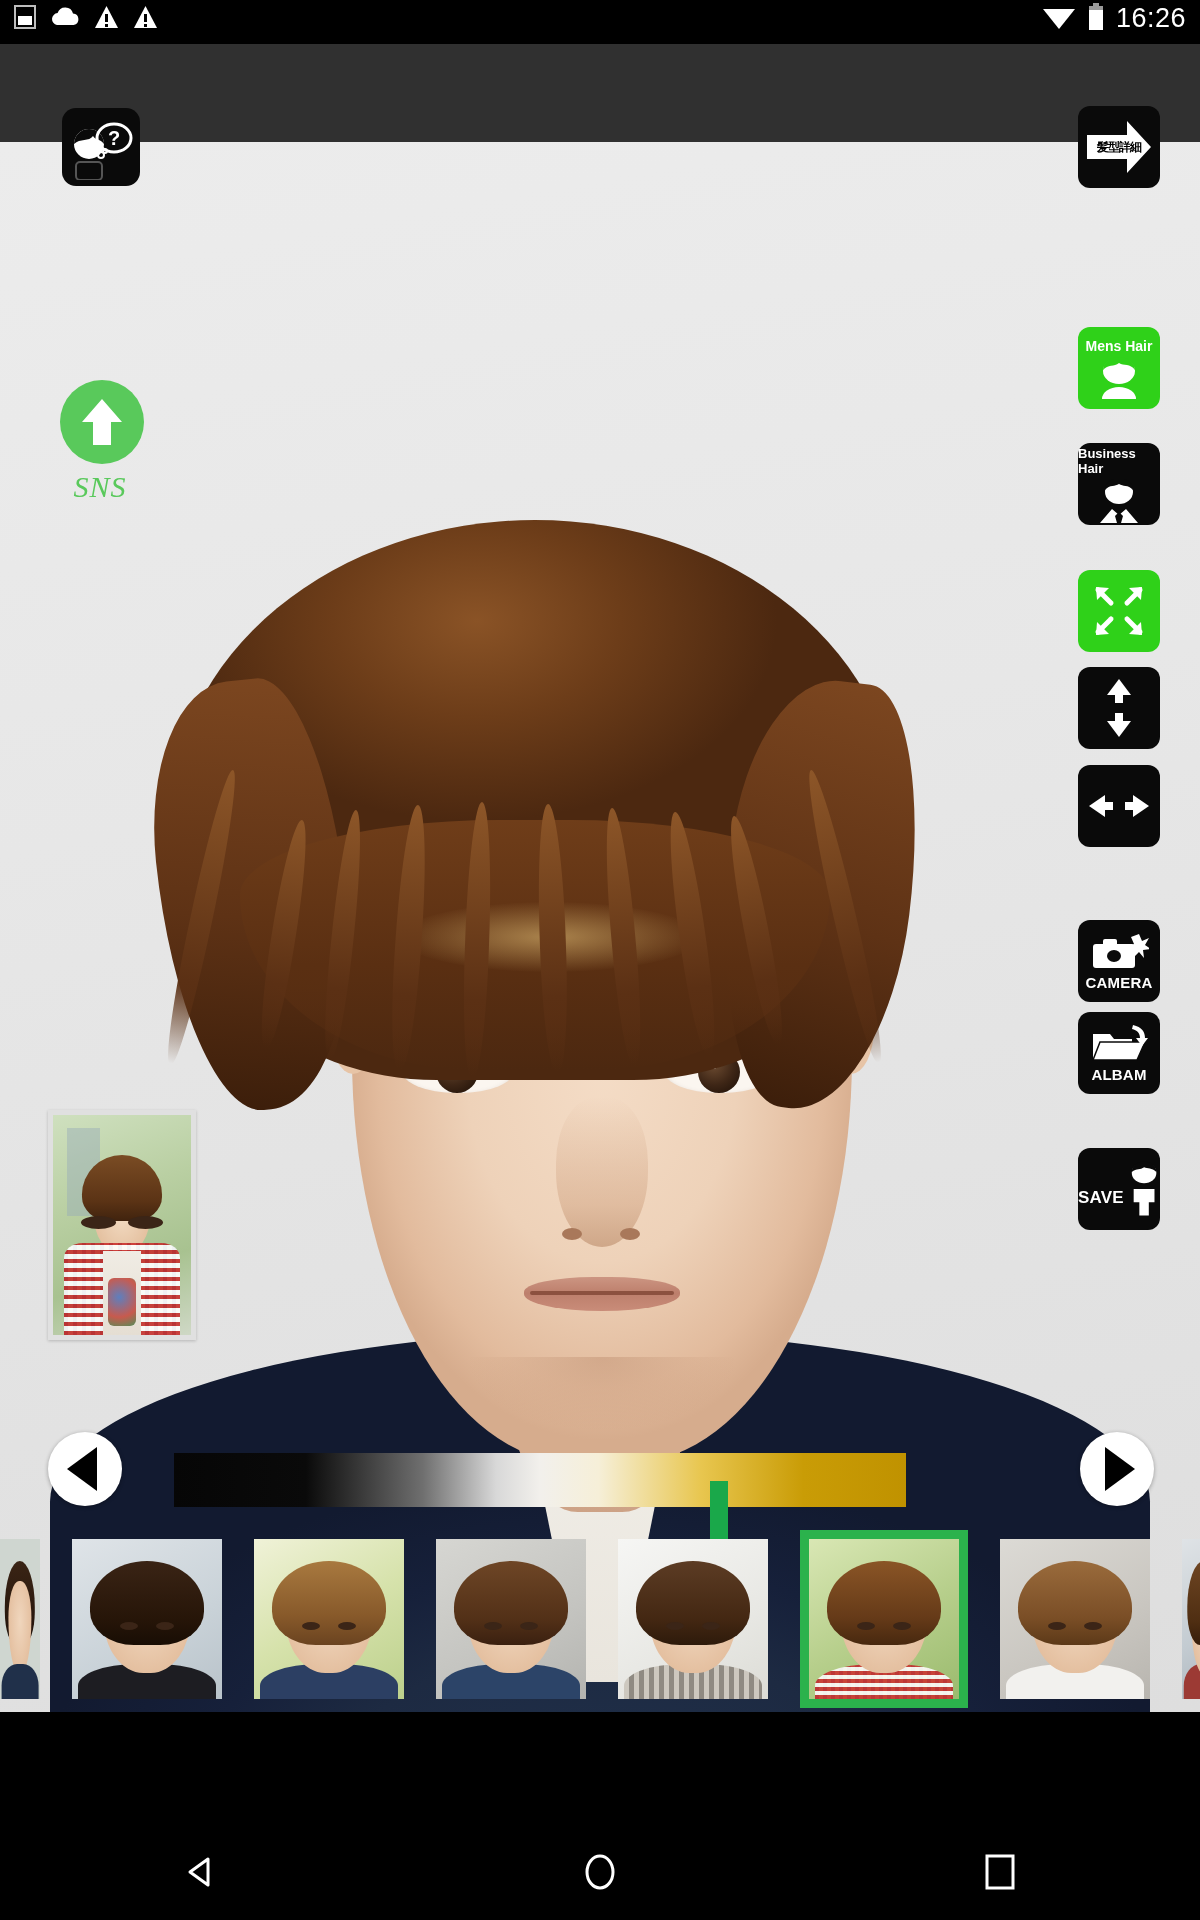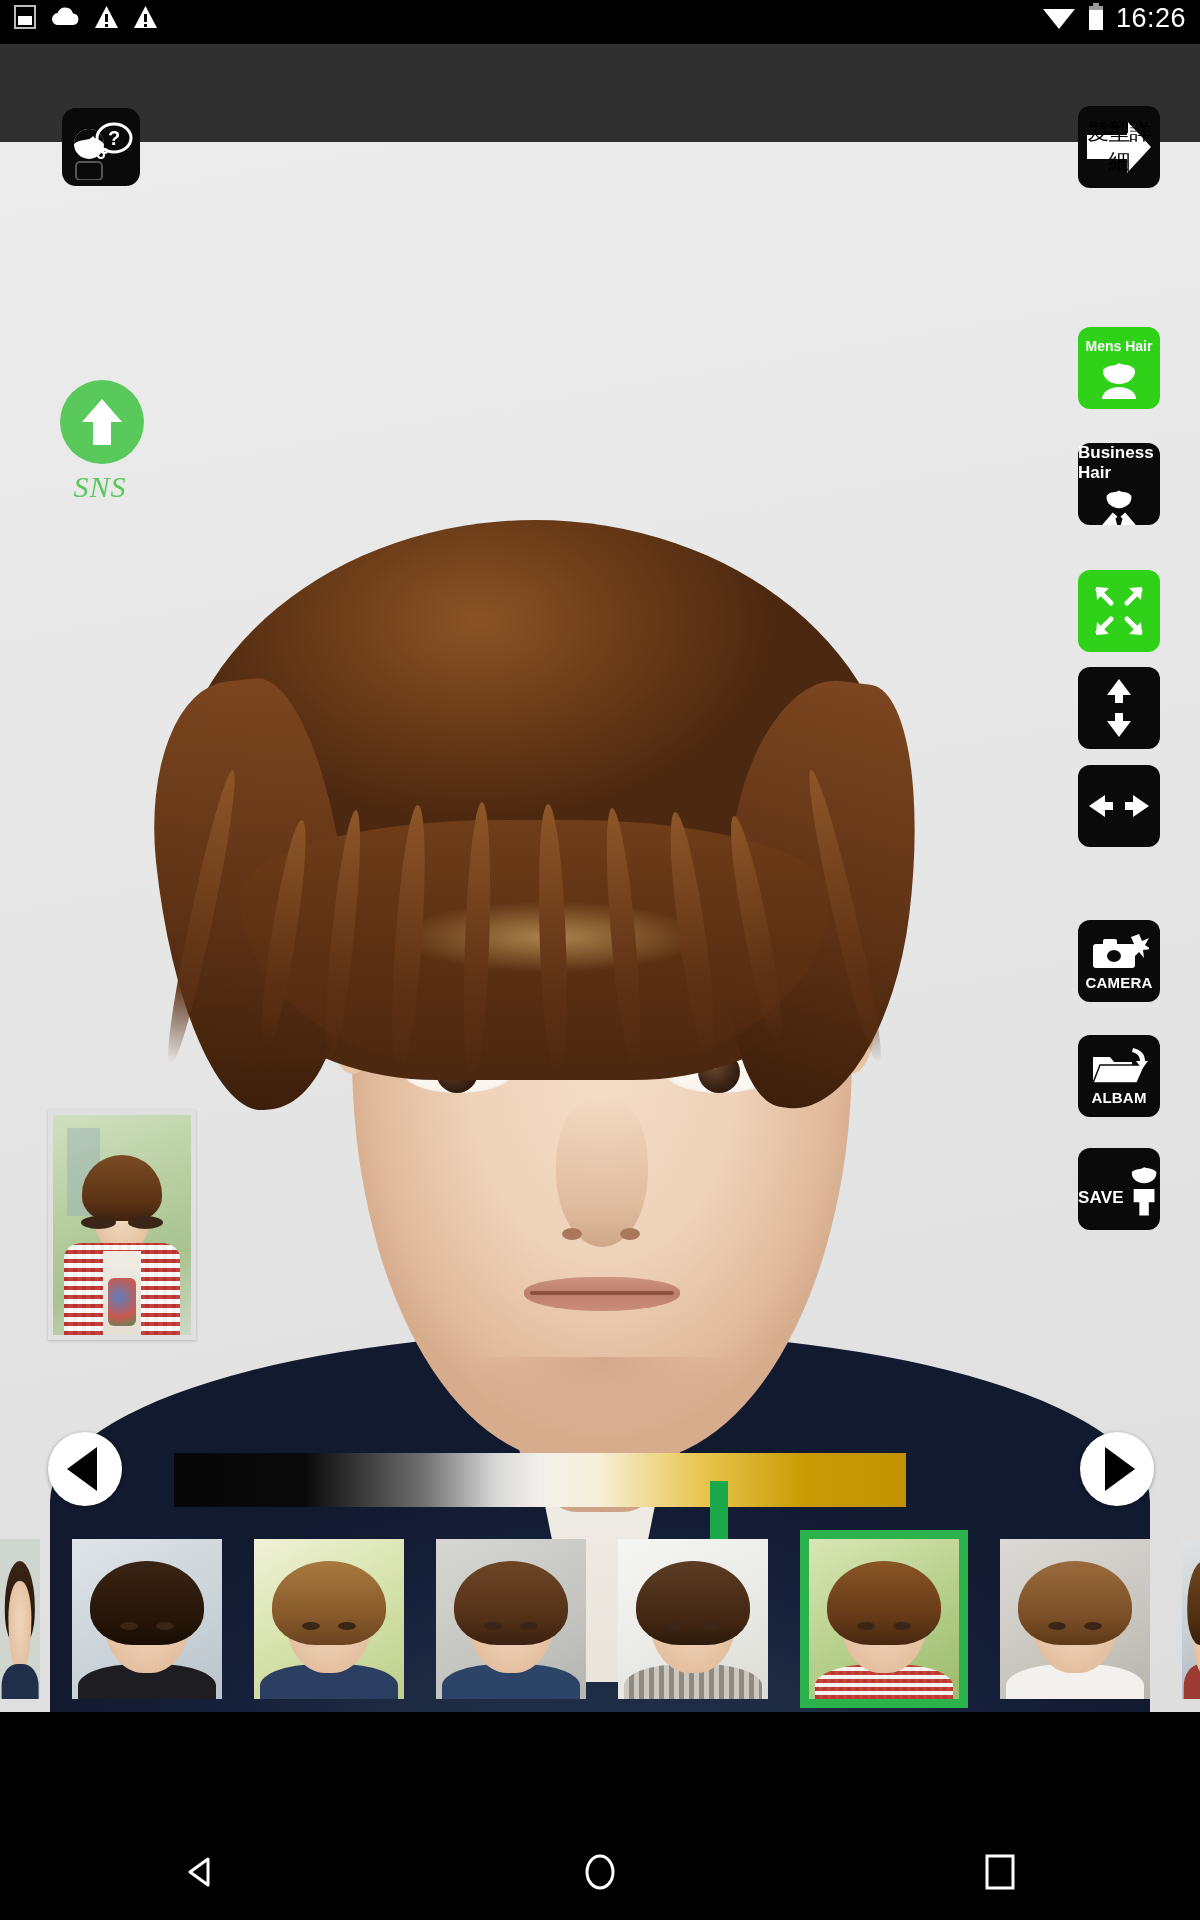--- a/index.html
+++ b/index.html
@@ -139,21 +139,21 @@
     justify-content:center; border-radius:12px; cursor:pointer; user-select:none;
   }
   .btn-dark{ background:#0a0a0a; }
   .btn-green{ background:#2fd119; }
 
   .help-btn{ left:62px; top:108px; width:78px; height:78px; border-radius:14px; }
 
   .detail-btn{ left:1078px; top:106px; width:82px; height:82px; }
   .detail-jp{
     position:absolute; left:0; right:0; top:50%; transform:translateY(-50%);
-    text-align:center; color:#000; font-size:22px; font-weight:normal;
+    text-align:center; color:#000; font-size:12px; font-weight:bold;
     font-family:"DejaVu Sans", sans-serif; z-index:3; letter-spacing:-1px;
   }
 
   .sns-btn{
     position:absolute; left:60px; top:238px; width:84px; height:84px;
     border-radius:50%; background:#59c95b; display:flex; align-items:center; justify-content:center;
   }
   .sns-label{
     position:absolute; left:40px; top:328px; width:120px; text-align:center;
     color:#59c95b; font-size:30px; font-style:italic;
@@ -366,21 +366,21 @@
   <div class="btn btn-green side-btn" style="top:327px;">
     <span class="cap-top" style="font-size:14px;">Mens Hair</span>
     <svg width="54" height="42" viewBox="0 0 54 42">
       <ellipse cx="27" cy="14" rx="16" ry="13" fill="#fff"></ellipse>
       <path d="M11 13 a16 13 0 0 1 32 0 c-5 -7 -11 -4 -16 -7 c-5 4 -11 1 -16 7 Z" fill="#2fd119"></path>
       <path d="M10 42 a17 12 0 0 1 34 0 Z" fill="#fff"></path>
     </svg>
   </div>
 
   <div class="btn btn-dark side-btn" style="top:443px;">
-    <span class="cap-top" style="font-size:17px;">Business Hair</span>
+    <span class="cap-top" style="font-size:13px;">Business Hair</span>
     <svg width="54" height="44" viewBox="0 0 54 44">
       <ellipse cx="27" cy="13" rx="14" ry="12" fill="#fff"></ellipse>
       <path d="M13 11 a14 12 0 0 1 28 0 c-5 -6 -10 -3 -14 -6 c-4 3 -9 0 -14 6 Z" fill="#0a0a0a"></path>
       <path d="M8 44 L20 30 L27 36 L34 30 L46 44 Z" fill="#fff"></path>
       <path d="M27 33 L31 37 L29 44 L25 44 L23 37 Z" fill="#0a0a0a"></path>
     </svg>
   </div>
 
   <div class="btn btn-green side-btn" style="top:570px;">
     <svg width="60" height="60" viewBox="0 0 60 60">
@@ -416,21 +416,21 @@
   <div class="btn btn-dark side-btn" style="top:920px;">
     <svg width="60" height="40" viewBox="0 0 60 40">
       <rect x="4" y="12" width="42" height="24" rx="3" fill="#fff"></rect>
       <rect x="14" y="7" width="14" height="7" rx="2" fill="#fff"></rect>
       <ellipse cx="25" cy="24" rx="7" ry="6" fill="#0a0a0a"></ellipse>
       <path d="M50 2 L53 9 L60 6 L56 13 L62 17 L54 18 L55 26 L50 20 L45 25 L46 17 L39 16 L45 12 L42 5 Z" fill="#fff"></path>
     </svg>
     <span class="cap">CAMERA</span>
   </div>
 
-  <div class="btn btn-dark side-btn" style="top:1035px;">
+  <div class="btn btn-dark side-btn" style="top:1012px;">
     <svg width="58" height="40" viewBox="0 0 58 40">
       <path d="M3 10 L20 10 L24 15 L42 15 L42 34 L3 34 Z" fill="#fff"></path>
       <path d="M10 18 L55 18 L47 36 L3 36 Z" fill="#fff" stroke="#0a0a0a" stroke-width="1.5"></path>
       <path d="M43 1 C52 3 55 8 55 14 L58 14 L52 22 L46 14 L50 14 C50 9 47 6 42 5 Z" fill="#fff"></path>
     </svg>
     <span class="cap">ALBAM</span>
   </div>
 
   <div class="btn btn-dark side-btn" style="top:1148px;flex-direction:row;gap:4px;">
     <span class="cap" style="margin-top:17px;font-size:17px;">SAVE</span>

